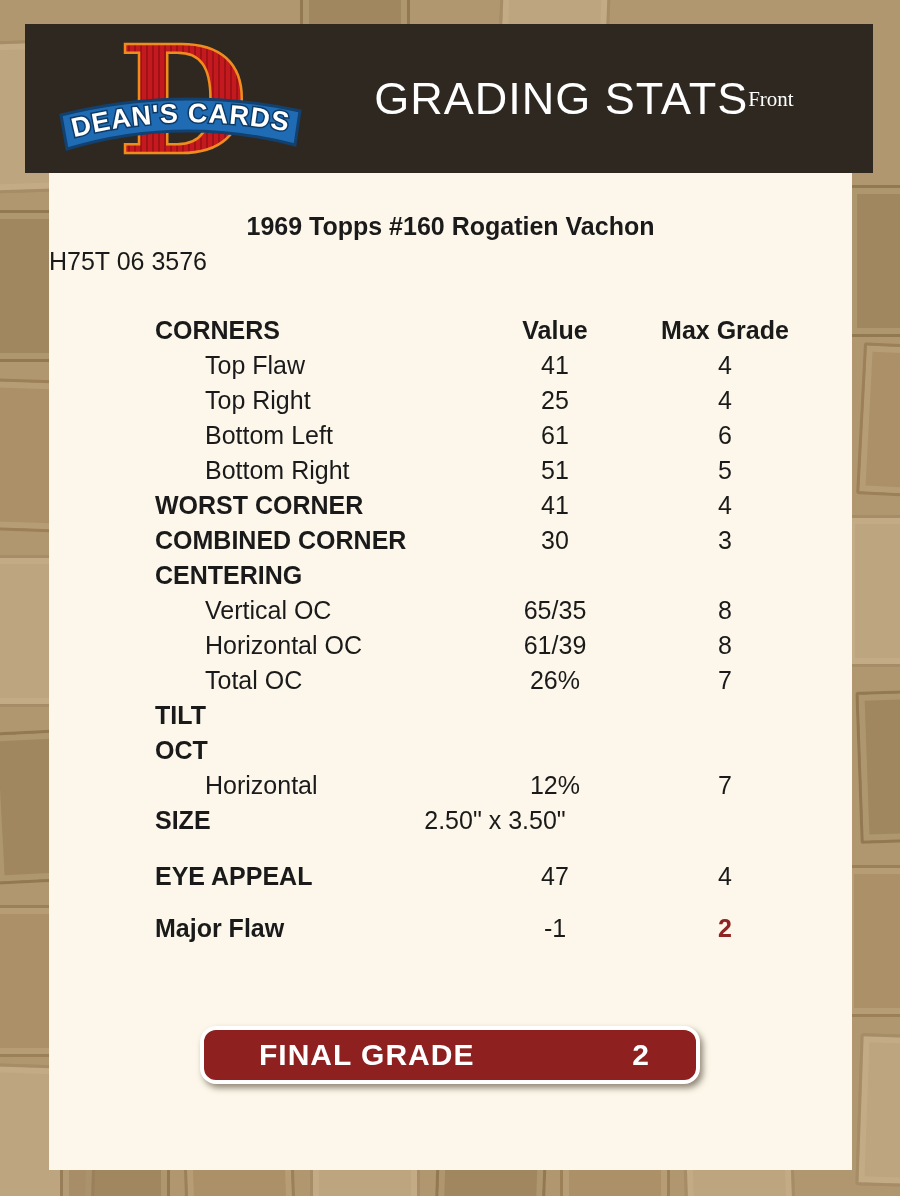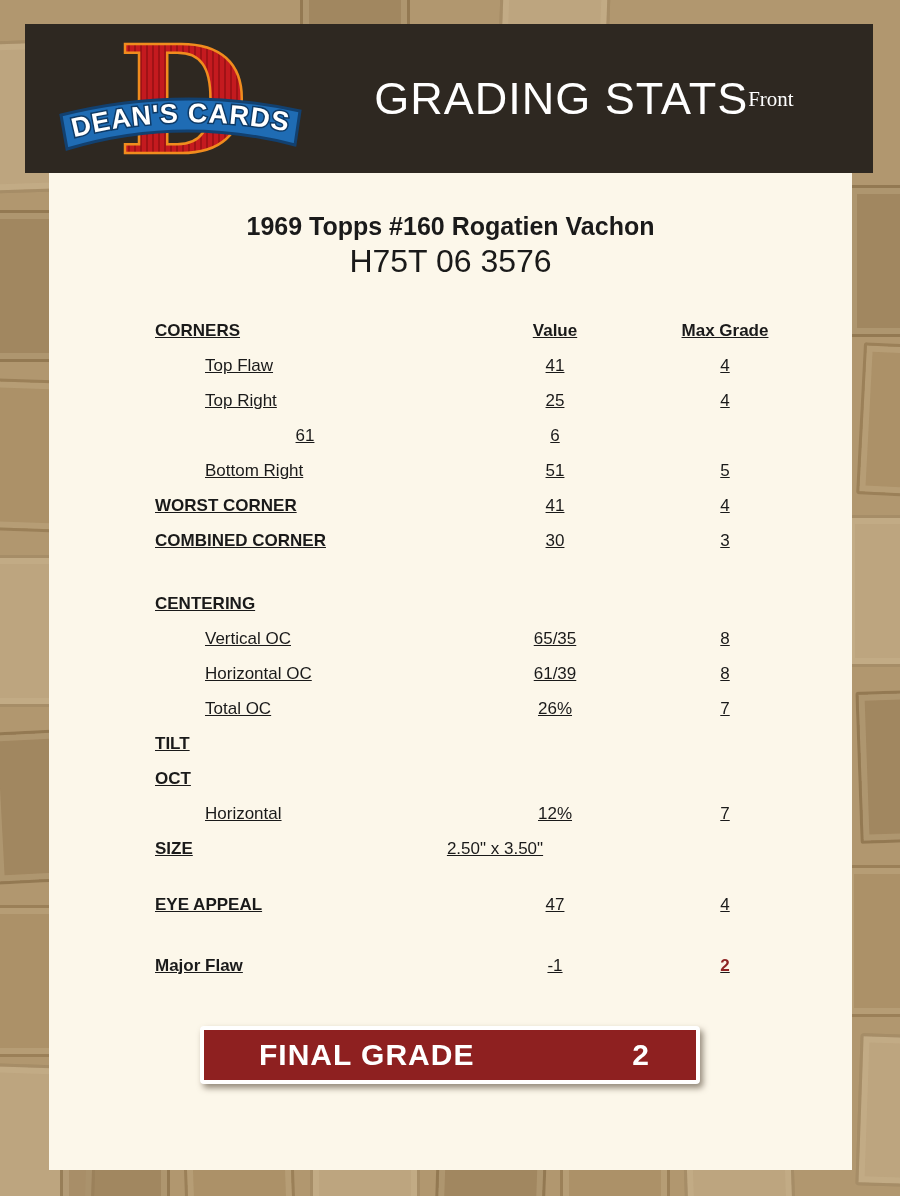--- a/index.html
+++ b/index.html
@@ -34,40 +34,40 @@
   }
   .header-title{font-size:45px;letter-spacing:1px;line-height:52px;}
   .header-subtitle{font-size:21px;line-height:40px;font-family:Liberation Serif, serif;}
 
   
   .card{
     position:absolute;left:49px;top:173px;width:803px;height:997px;
     background:#fcf7ea;z-index:1;
   }
   .card-title{margin-top:38px;text-align:center;font-size:25px;font-weight:bold;line-height:30px;}
-  .card-serial{margin-top:5px;text-align:center;font-size:32px;line-height:30px;}
+  .card-serial{margin-top:5px;text-align:left;font-size:25px;line-height:30px;}
 
   
   .stats{margin:37px 0 0 106px;width:640px;display:flex;flex-direction:column;}
-  .row{display:grid;grid-template-columns:300px 200px 140px;height:35px;line-height:35px;font-size:17px;text-decoration:underline;}
-  .row.gap16{margin-top:28px;}
+  .row{display:grid;grid-template-columns:300px 200px 140px;height:35px;line-height:35px;font-size:25px;}
+  .row.gap16{margin-top:0;}
   .row.gap18{margin-top:21px;}
-  .row.gap17{margin-top:26px;}
+  .row.gap17{margin-top:17px;}
   .c{white-space:nowrap;}
   .label{text-align:left;}
   .label.ind{padding-left:50px;}
   .bold{font-weight:bold;}
   .val,.grd{text-align:center;}
   .shift-left{position:relative;left:-60px;}
   .red{color:#8e2424;font-weight:bold;}
 
   
   .final-grade{
     position:absolute;left:151px;top:853px;width:500px;height:58px;
-    box-sizing:border-box;background:#8e2020;border:4px solid #ffffff;border-radius:4px;
+    box-sizing:border-box;background:#8e2020;border:4px solid #ffffff;border-radius:16px;
     box-shadow:3px 4px 6px rgba(60,45,30,0.55);
     display:flex;align-items:center;justify-content:space-between;
     padding:0 46px 0 55px;color:#ffffff;font-size:30px;font-weight:bold;letter-spacing:1px;
   }
 </style>
 </head>
 <body>
 
 <div class="bg-collage">
   <div class="bgcard light" style="left:-18px;top:40px;transform:rotate(-2deg);"></div>
@@ -129,20 +129,21 @@
       <div class="c label ind">Top Flaw</div>
       <div class="c val">41</div>
       <div class="c grd">4</div>
     </div>
     <div class="row">
       <div class="c label ind">Top Right</div>
       <div class="c val">25</div>
       <div class="c grd">4</div>
     </div>
     <div class="row">
+      <div class="c label ind">Bottom Left</div>
       <div class="c val">61</div>
       <div class="c grd">6</div>
     </div>
     <div class="row">
       <div class="c label ind">Bottom Right</div>
       <div class="c val">51</div>
       <div class="c grd">5</div>
     </div>
     <div class="row">
       <div class="c label bold">WORST CORNER</div>

